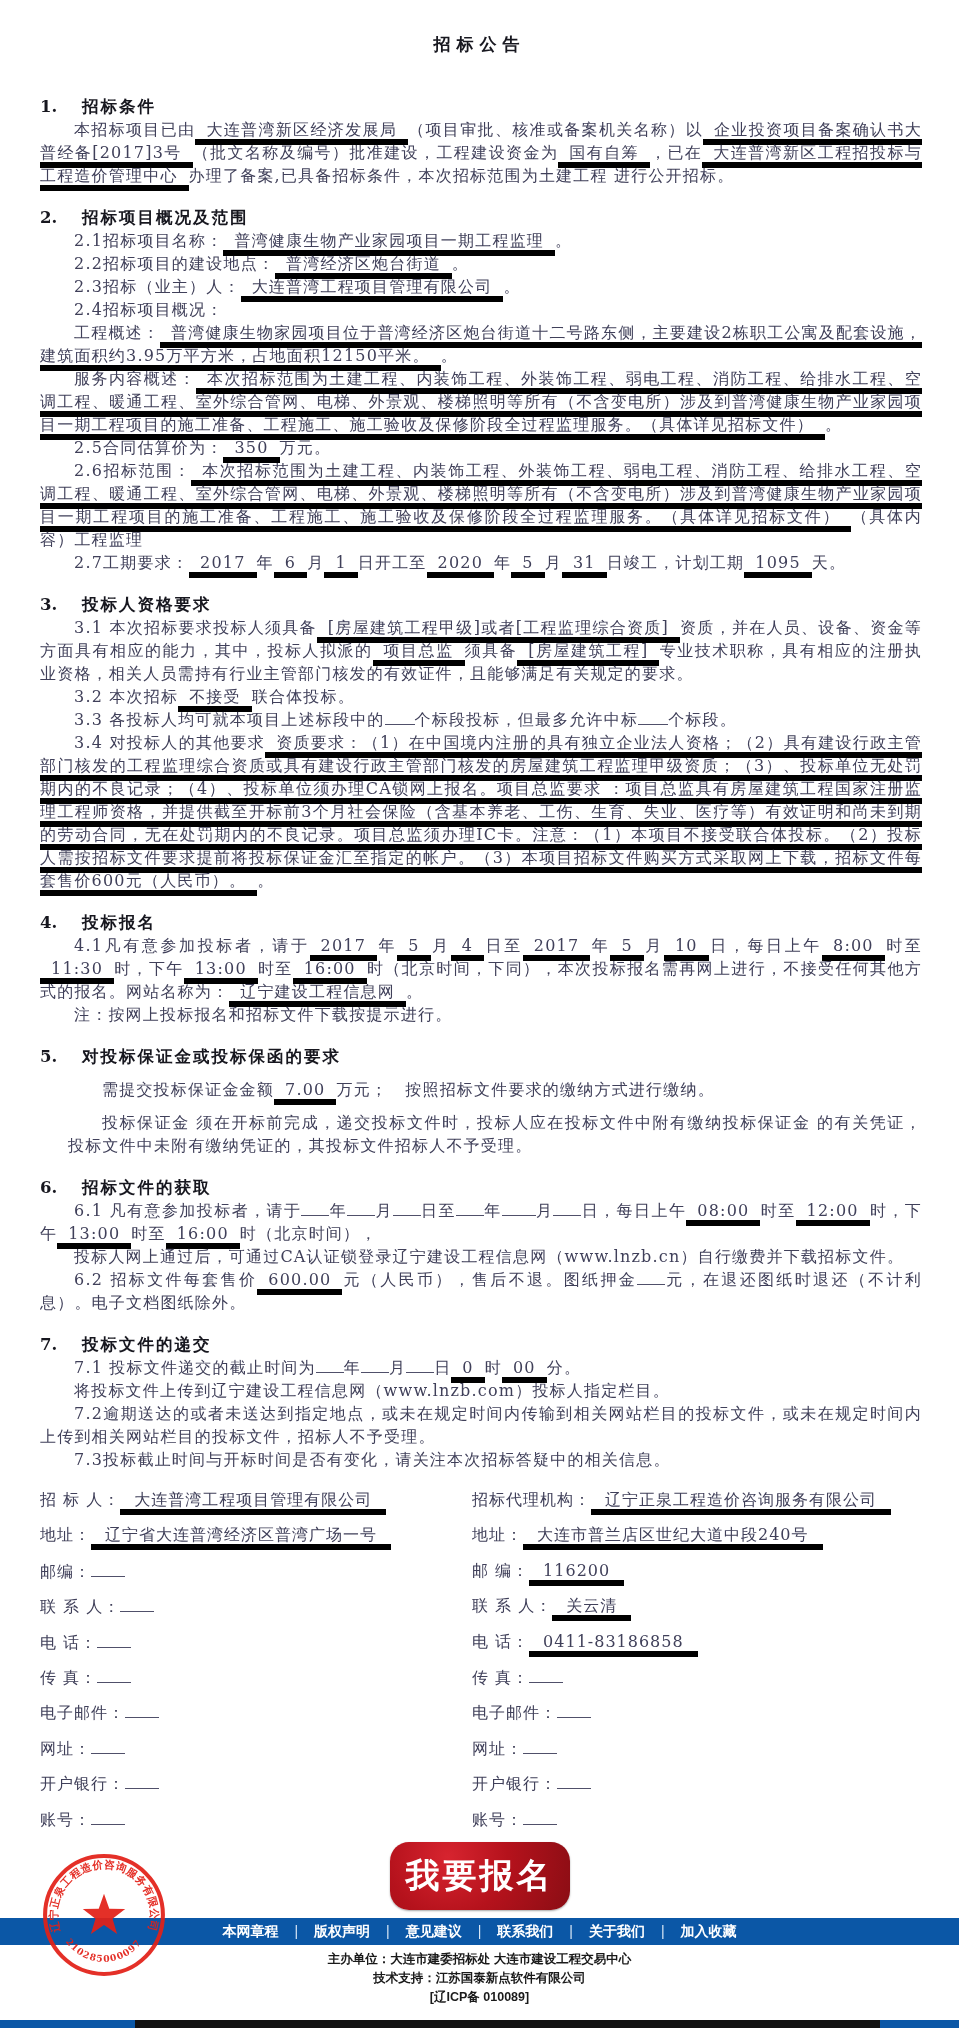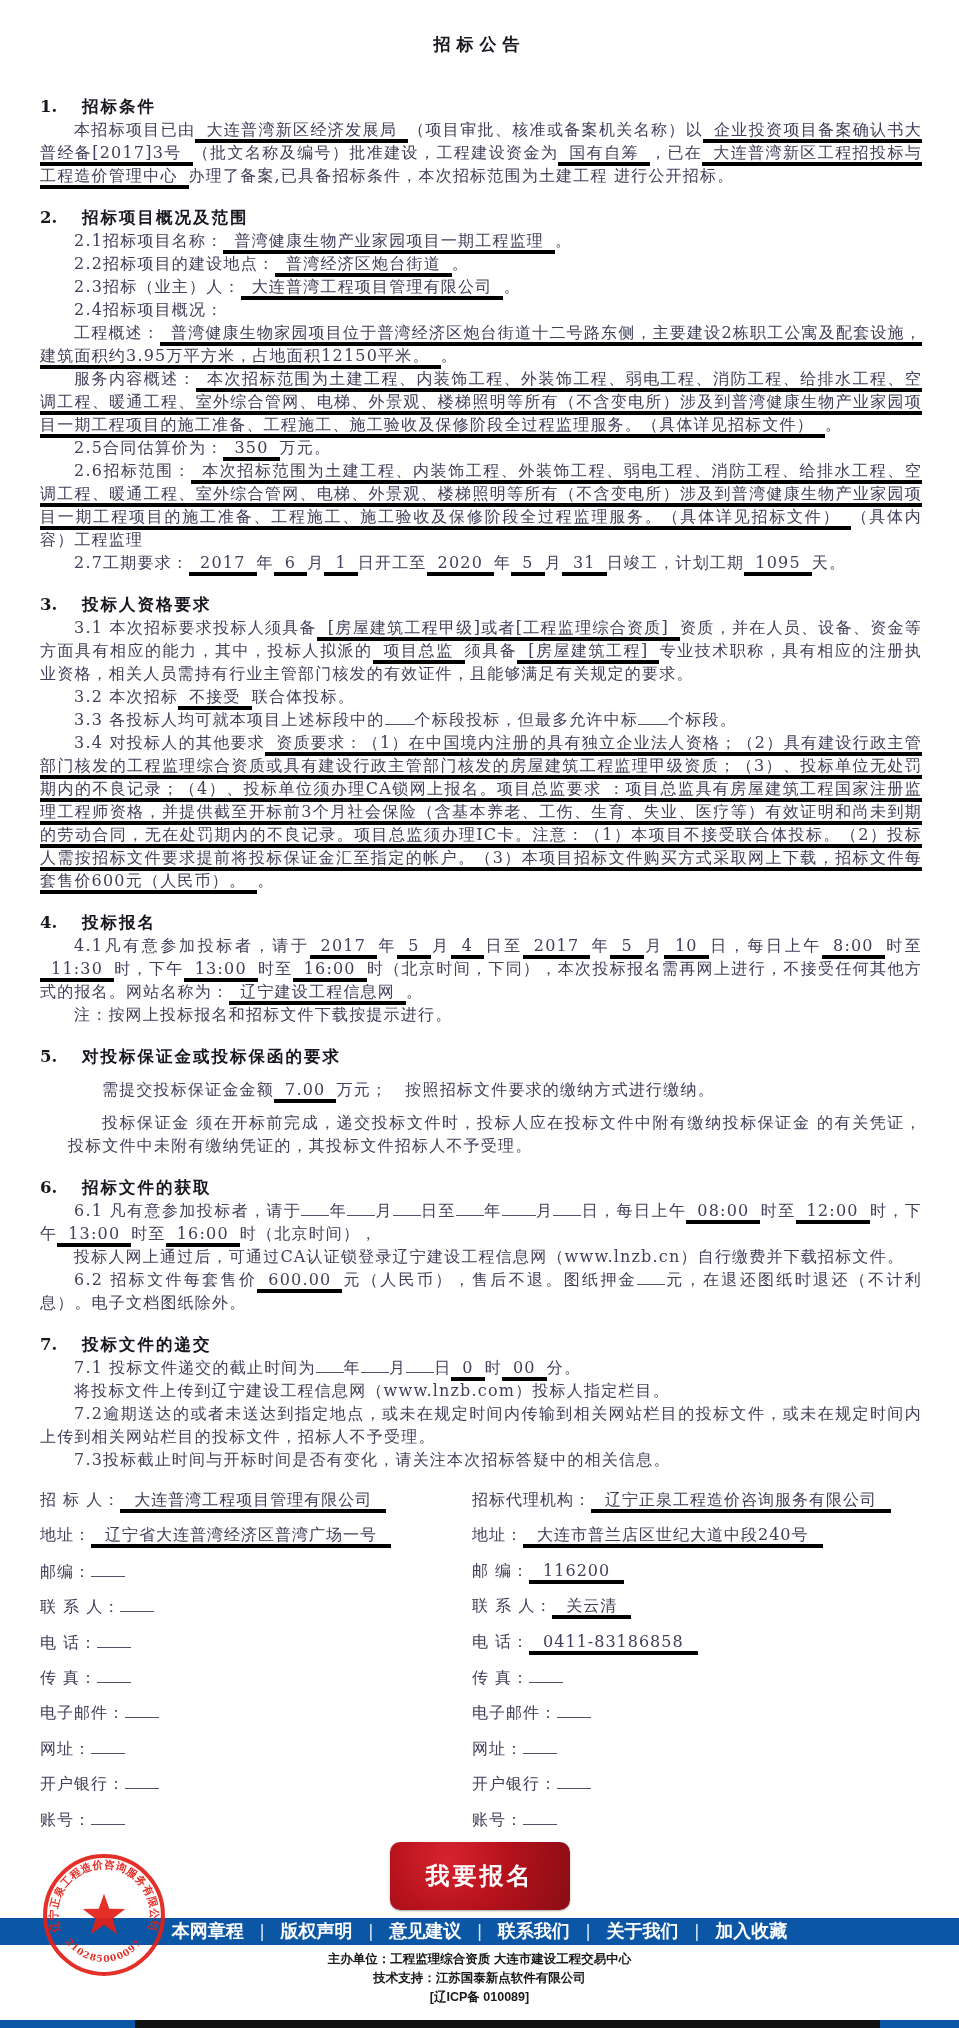--- a/index.html
+++ b/index.html
@@ -6,35 +6,35 @@
   .page { position:relative; width:959px; height:2028px; overflow:hidden; background:#fff;
           font-family:"DejaVu Serif","Liberation Serif",serif; color:#40405a; }
   .title { position:absolute; top:22px; left:0; width:100%; text-align:center;
            font-size:17px; font-weight:bold; letter-spacing:6px; color:#17171f; }
   .doc { position:absolute; top:76px; left:40px; width:882px; height:1408px; overflow:hidden;
          font-size:16px; line-height:23px; letter-spacing:1.2px; text-align:justify; }
   .h { font-weight:bold; color:#17171f; font-size:16.5px; margin-top:19px; letter-spacing:2px; }
   .h .num { display:inline-block; width:42px; letter-spacing:0; }
   .p { text-indent:34px; }
   .p.m { margin-top:10px;margin-left:28px; }
-  .u { border-bottom:4px solid #000000; padding:0 11px; }
+  .u { border-bottom:6px solid #000000; padding:0 11px; }
   .blank { display:inline-block; border-bottom:1px solid #50506a; height:15px; vertical-align:baseline; }
   .contacts { position:absolute; top:1490px; left:40px; width:902px; display:grid;
               grid-template-columns:432px auto; grid-auto-rows:35.4px; font-size:16px;
               letter-spacing:1px; align-items:start; }
   .c-cell { white-space:nowrap; }
   .c-cell .u { padding:0 14px; }
   .signup { position:absolute; top:1842px; left:50%; transform:translateX(-50%);
-            width:180px; height:68px; border:none; border-radius:10px; cursor:pointer;
+            width:180px; height:68px; border:none; border-radius:19px; cursor:pointer;
             background:radial-gradient(circle at 32% 22%, #d7242f 0%, #b5121c 45%, #8a0d14 100%);
-            color:#fff; font-size:24px; font-weight:bold; letter-spacing:3px;
+            color:#fff; font-size:34px; font-weight:bold; letter-spacing:3px;
             font-family:"Liberation Sans","DejaVu Sans",sans-serif; box-shadow:0 1px 2px rgba(0,0,0,.35); }
   .linksbar { position:absolute; top:1918px; left:0; width:100%; height:27px; background:#0b57a6;
               color:#fff; text-align:center; line-height:27px; z-index:1;
-              font-family:"Liberation Sans","DejaVu Sans",sans-serif; font-size:18px; font-weight:bold; }
+              font-family:"Liberation Sans","DejaVu Sans",sans-serif; font-size:14px; font-weight:bold; }
   .linksbar a { color:#fff; text-decoration:none; margin:0 9px; cursor:pointer; }
   .linksbar .sep { color:#d8e6f5; margin:0 7px; font-weight:normal; }
   .footer-lines { position:absolute; top:1950px; left:0; width:100%; text-align:center;
                   font-family:"Liberation Sans","DejaVu Sans",sans-serif; font-size:12.5px;
                   font-weight:bold; color:#1a1a1a; line-height:19px; }
   .bottombar { position:absolute; left:0; bottom:0; width:100%; height:8px; display:flex; }
   .bottombar .blue-l { width:135px; background:#0b57a6; }
   .bottombar .black-m { flex:1; background:#121212; }
   .bottombar .blue-r { width:79px; background:#0b57a6; }
   .stamp { position:absolute; left:40px; top:1851px; width:128px; height:128px; z-index:5; opacity:.93; }
@@ -105,21 +105,21 @@
       <div class="c-cell"><span>开户银行：</span><span class="blank" style="width: 34px;"></span></div>
       <div class="c-cell"><span>账号：</span><span class="blank" style="width: 34px;"></span></div>
       <div class="c-cell"><span>账号：</span><span class="blank" style="width: 34px;"></span></div>
     </div>
 
   <button class="signup">我要报名</button>
 
   <div class="linksbar" id="linksbar"><a>本网章程</a><span class="sep">|</span><a>版权声明</a><span class="sep">|</span><a>意见建议</a><span class="sep">|</span><a>联系我们</a><span class="sep">|</span><a>关于我们</a><span class="sep">|</span><a>加入收藏</a></div>
 
   <div class="footer-lines">
-    <div>主办单位：工程监理综合资质 大连市建设工程交易中心</div>
+    <div>主办单位：大连市建委招标处 大连市建设工程交易中心</div>
     <div>技术支持：江苏国泰新点软件有限公司</div>
     <div>[辽ICP备 010089]</div>
   </div>
 
   <svg class="stamp" viewBox="0 0 126 126" width="128" height="128">
     <circle cx="63" cy="63" r="58" fill="none" stroke="#e32118" stroke-width="4"></circle>
     <polygon fill="#e32118" points="63,42 68.2,56.9 83.9,57.2 71.4,66.7 75.9,81.8 63,72.8 50.1,81.8 54.6,66.7 42.1,57.2 57.8,56.9"></polygon>
     <defs>
       <path id="arcTop" d="M19.8,78.7 A46,46 0 1 1 106.2,78.7" fill="none"></path>
       <path id="arcBot" d="M25.3,89.4 A46,46 0 0 0 100.7,89.4" fill="none"></path>

